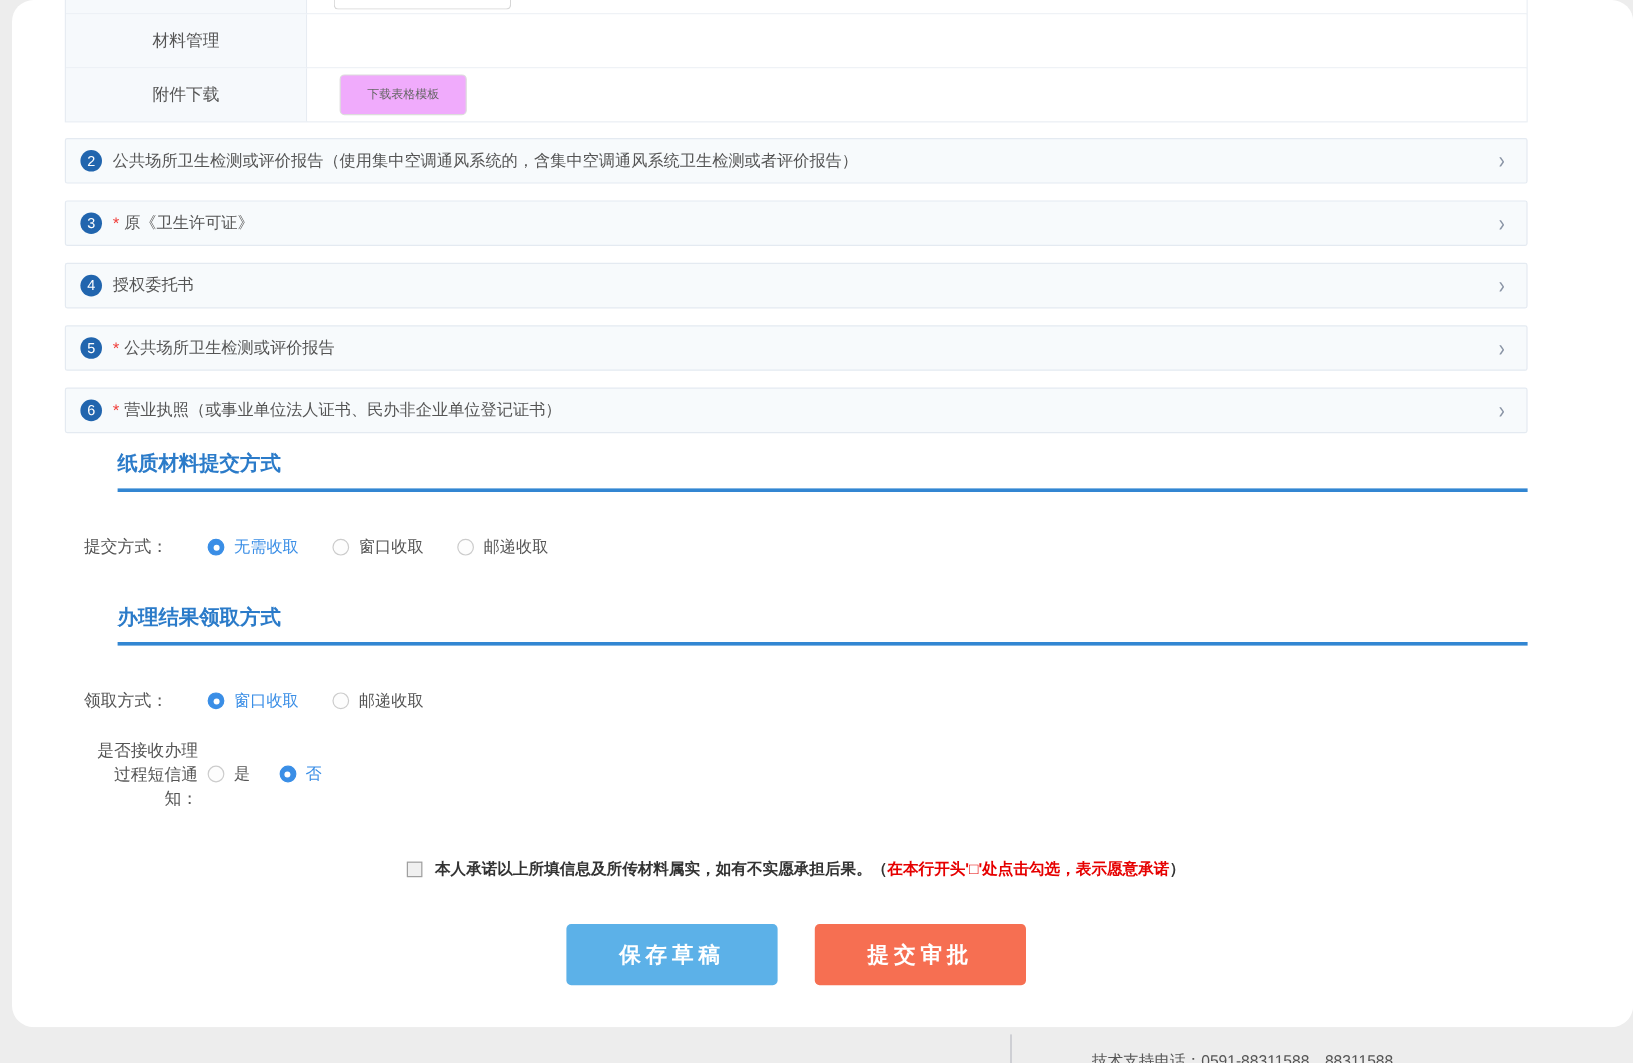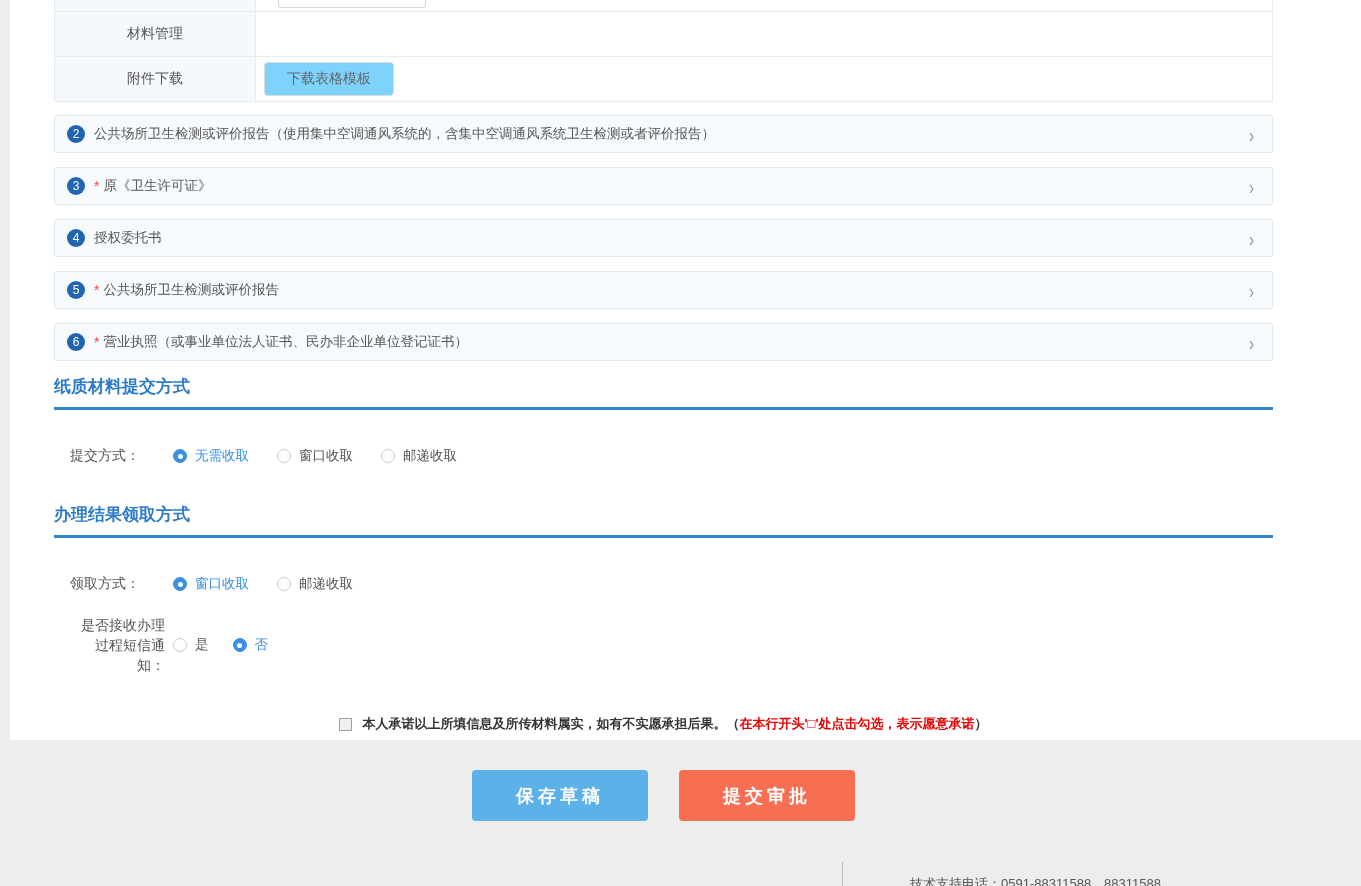--- a/index.html
+++ b/index.html
@@ -5,45 +5,46 @@
   * { box-sizing: border-box; margin: 0; padding: 0; }
   html, body { width: 1361px; height: 886px; overflow: hidden; }
   body {
     font-family: "Liberation Sans", "DejaVu Sans", sans-serif;
     background: #ededed;
     position: relative;
   }
   .panel {
     position: absolute;
     left: 10px; top: 0;
-    width: 1351px; height: 740px;
+    width: 1351px; height: 856px;
     background: #ffffff;
+    border-radius: 18px;
   }
   .content { width: 1219px; margin-left: 44px; }
 
   
   .top-table { border-left: 1px solid #e7ecf2; border-right: 1px solid #e7ecf2; }
   .t-row { display: flex; border-bottom: 1px solid #e7ecf2; }
   .t-row.partial { height: 12px; }
   .t-row.normal { height: 45px; }
   .t-label {
     width: 201px; background: #f6f9fc; border-right: 1px solid #e7ecf2;
     display: flex; align-items: center; justify-content: center;
     font-size: 14px; color: #555;
   }
   .t-value { flex: 1; display: flex; align-items: center; background: #fff; }
   .cutoff-box {
     margin-left: 22px; width: 148px; height: 8px; align-self: flex-start;
     border: 1px solid #d6d6d6; border-top: none; border-radius: 0 0 4px 4px;
     background: #fff;
   }
   .tpl-btn {
-    margin-left: 8px; height: 34px; padding: 0 22px;
-    background: #7dd3fc; border: 1px solid #dcdcdc; border-radius: 4px;
-    font-size: 14px; color: #666; cursor: pointer;
+    margin-left: 27px; height: 34px; padding: 0 22px;
+    background: #f0abfc; border: 1px solid #dcdcdc; border-radius: 4px;
+    font-size: 10px; color: #666; cursor: pointer;
     font-family: inherit;
   }
 
   
   .accordion { margin-top: 13px; }
   .acc-bar {
     height: 38px; margin-bottom: 14px;
     background: #f7fafc; border: 1px solid #e4eaf1; border-radius: 2px;
     display: flex; align-items: center; padding: 0 18px 0 12px;
     cursor: pointer;
@@ -55,21 +56,21 @@
     margin-right: 9px; flex: none;
   }
   .acc-star { color: #f0403c; font-size: 14px; margin-right: 4px; }
   .acc-label { font-size: 13.5px; color: #555; }
   .acc-chevron { margin-left: auto; color: #8a94a5; font-size: 15px; transform: scaleY(1.3); }
 
   
   .sec-heading {
     margin-top: 14px;
     font-size: 17px; font-weight: bold; color: #2b7bc9;
-    padding-bottom: 9px; border-bottom: 3px solid #3286d2;
+    padding-bottom: 9px; border-bottom: 3px solid #3286d2; margin-left: 44px;
   }
 
   
   .field-row { display: flex; align-items: center; margin-top: 37px; padding-left: 16px; }
   .field-label { font-size: 14px; color: #555; width: 103px; }
   .radio-group { display: flex; align-items: center; margin-left: 0; }
   .radio-opt { display: flex; align-items: center; margin-right: 28px; cursor: pointer; }
   .radio-circle {
     width: 14px; height: 14px; border-radius: 50%;
     border: 1px solid #ccc; background: #fdfdfd;

